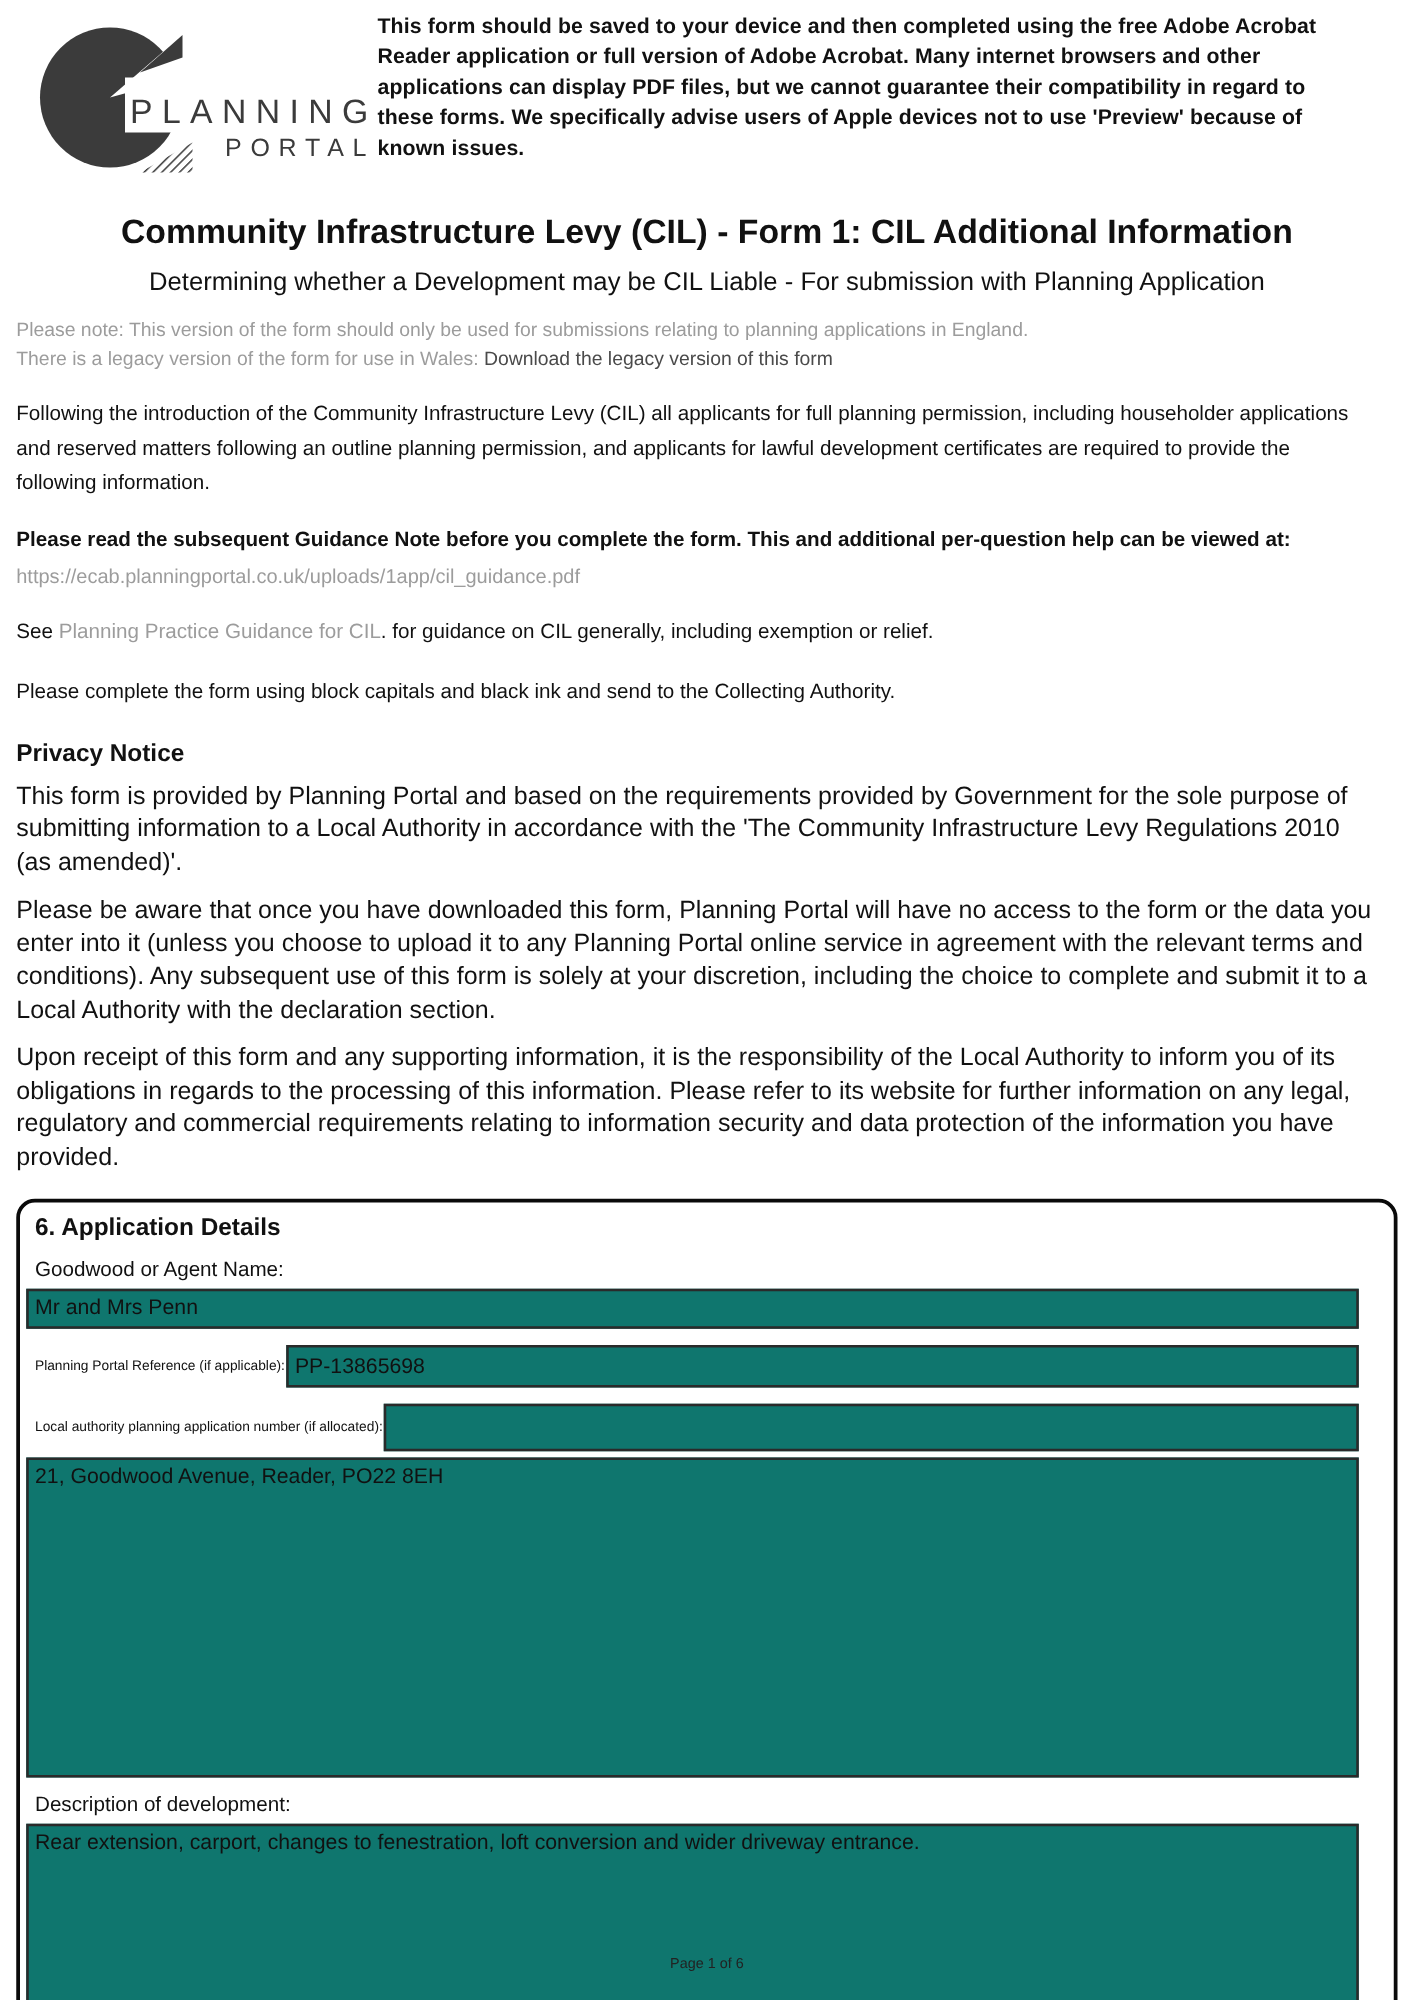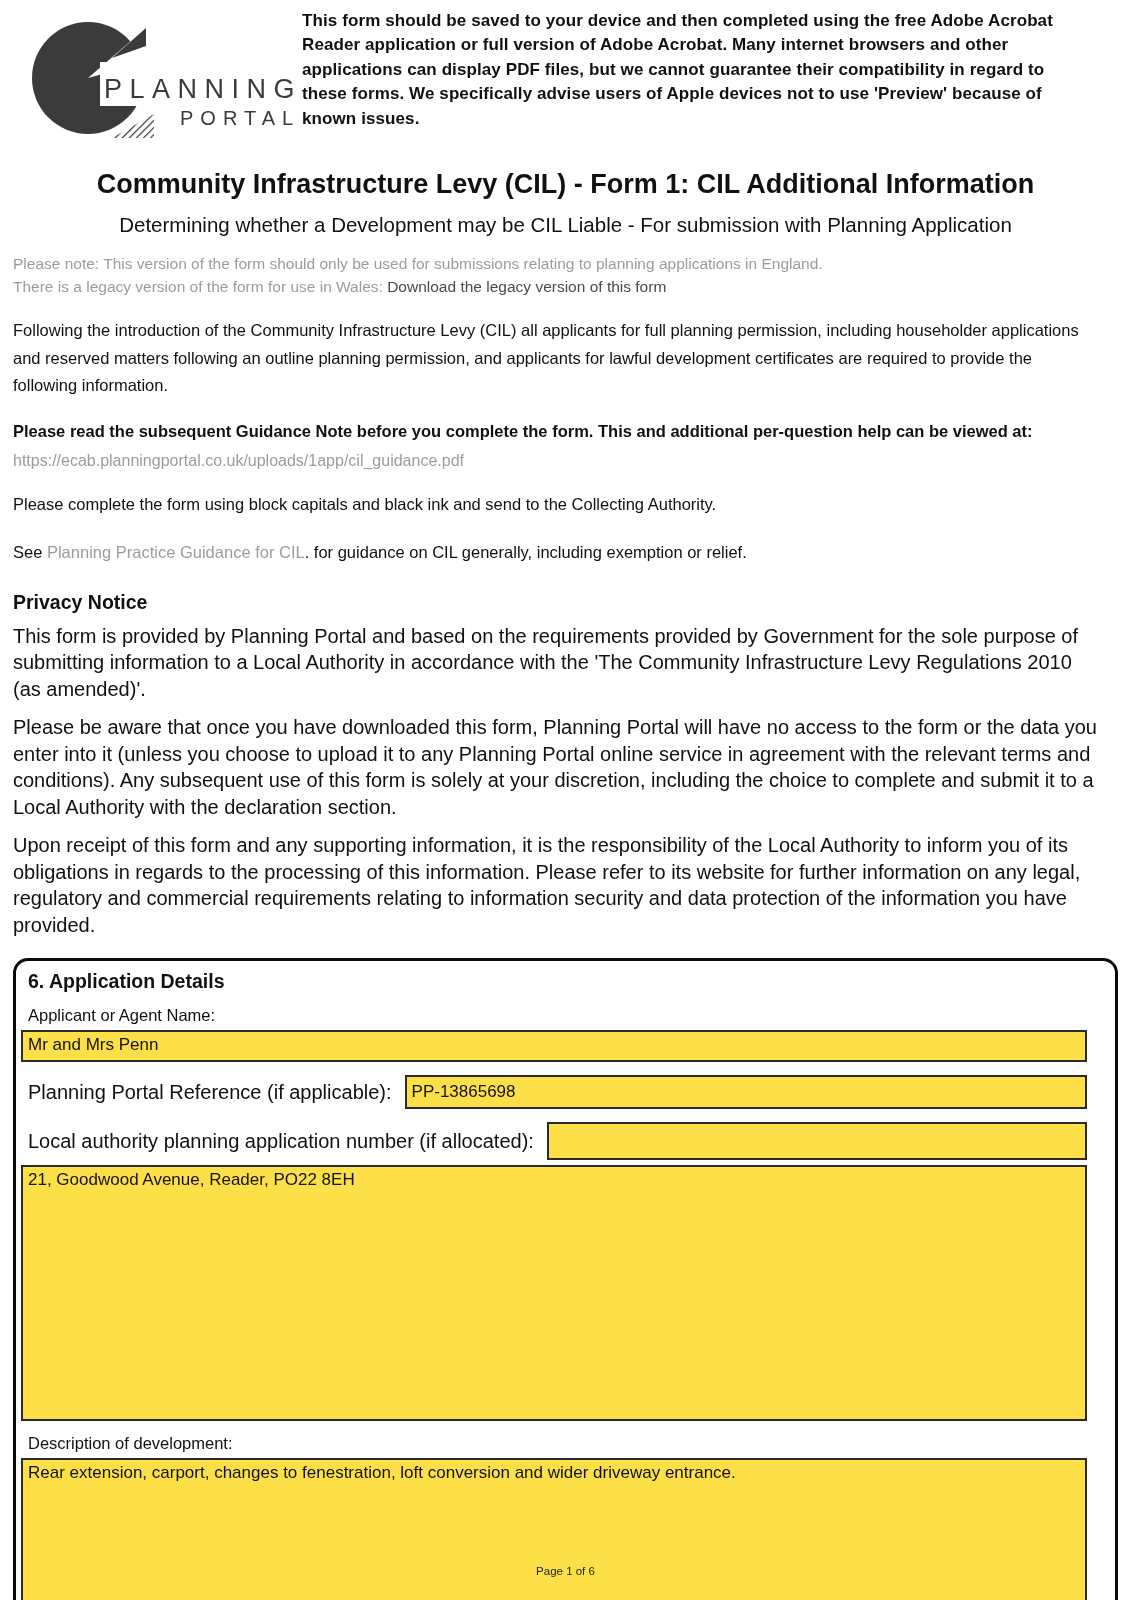--- a/index.html
+++ b/index.html
@@ -27,25 +27,25 @@
 
   .privacy-h { margin:24px 0 0 13px; font-size:19.5px; font-weight:bold; }
   .pv { margin:9px 30px 0 13px; font-size:20px; line-height:26.5px; }
   .pv + .pv { margin-top:12px; }
 
   
   .section-box { position:relative; margin:20px 13px 0 13px; height:800px;
                  border:3px solid #0a0a0a; border-radius:15px; background:#fff; }
   .section-h { margin:9px 0 0 12px; font-size:19.5px; font-weight:bold; }
   .f-label { margin:13px 0 0 12px; font-size:16.5px; }
-  .f-box { margin:5px 28px 0 5px; border:2px solid #2a2a2a; background:#fde047;
+  .f-box { margin:5px 28px 0 5px; border:2px solid #2a2a2a; background:#0f766e;
            font-size:17px; padding:3px 5px; overflow:hidden; }
   .box-1 { height:32px; }
   .f-row { display:flex; align-items:center; margin:13px 28px 0 12px; }
-  .f-row .f-label-inline { font-size:20px; white-space:nowrap; padding-right:13px; }
+  .f-row .f-label-inline { font-size:11px; white-space:nowrap; padding-right:1px; }
   .f-row .f-box { flex:1 1 auto; margin:0; }
   .box-2 { height:34px; display:flex; align-items:center; }
   .box-3 { height:38px; }
   .box-site { height:256px; }
   .box-desc { height:252px; }
 
   
   .footer-page { position:absolute; left:0; right:0; top:1565px; text-align:center; font-size:11.5px; color:#222; }
   .footer-version { position:absolute; left:848px; top:1615px; font-size:11.5px; color:#222; }
 </style>
@@ -79,32 +79,32 @@
   <div class="subtitle">Determining whether a Development may be CIL Liable - For  submission with Planning Application</div>
 
   <div class="note-block">
     <div>Please note: This version of the form should only be used for submissions relating to planning applications in England.</div>
     <div class="note-line2"><span>There is a legacy version of the form for use in Wales: </span><span class="note-link">Download the legacy version of this form</span></div>
   </div>
 
   <div class="para">Following the introduction of the Community Infrastructure Levy (CIL) all applicants for full planning permission, including householder applications and reserved matters following an outline planning permission, and applicants for lawful development certificates are required to provide the following information.</div>
   <div class="para-bold">Please read the subsequent Guidance Note before you complete the form. This and additional per-question help can be viewed at:</div>
   <div class="url-line">https://ecab.planningportal.co.uk/uploads/1app/cil_guidance.pdf</div>
+  <div class="para"><span>See </span><span class="muted-link">Planning Practice Guidance for CIL</span><span>. for guidance on CIL generally, including exemption or relief.</span></div>
   <div class="para">Please complete the form using block capitals and black ink and send to the Collecting Authority.</div>
-  <div class="para"><span>See </span><span class="muted-link">Planning Practice Guidance for CIL</span><span>. for guidance on CIL generally, including exemption or relief.</span></div>
 
   <div class="privacy-h">Privacy Notice</div>
   <div class="pv">This form is provided by Planning Portal and based on the requirements provided by Government for the sole purpose of submitting information to a Local Authority in accordance with the 'The Community Infrastructure Levy Regulations 2010 (as amended)'.</div>
   <div class="pv">Please be aware that once you have downloaded this form, Planning Portal will have no access to the form or the data you enter into it (unless you choose to upload it to any Planning Portal online service in agreement with the relevant terms and conditions). Any subsequent use of this form is solely at your discretion, including the choice to complete and submit it to a Local Authority with the declaration section.</div>
   <div class="pv">Upon receipt of this form and any supporting information, it is the responsibility of the Local Authority to inform you of its obligations in regards to the processing of this information. Please refer to its website for further information on any legal, regulatory and commercial requirements relating to information security and data protection of the information you have provided.</div>
 
   <div class="section-box">
     <div class="section-h">6. Application Details</div>
 
-    <div class="f-label">Applicant or Agent Name:</div>
+    <div class="f-label">Goodwood or Agent Name:</div>
     <div class="f-box box-1">Mr and Mrs Penn</div>
 
     <div class="f-row">
       <div class="f-label-inline">Planning Portal Reference (if applicable):</div>
       <div class="f-box box-2">PP-13865698</div>
     </div>
 
     <div class="f-row">
       <div class="f-label-inline">Local authority planning application number (if allocated):</div>
       <div class="f-box box-3"></div>

